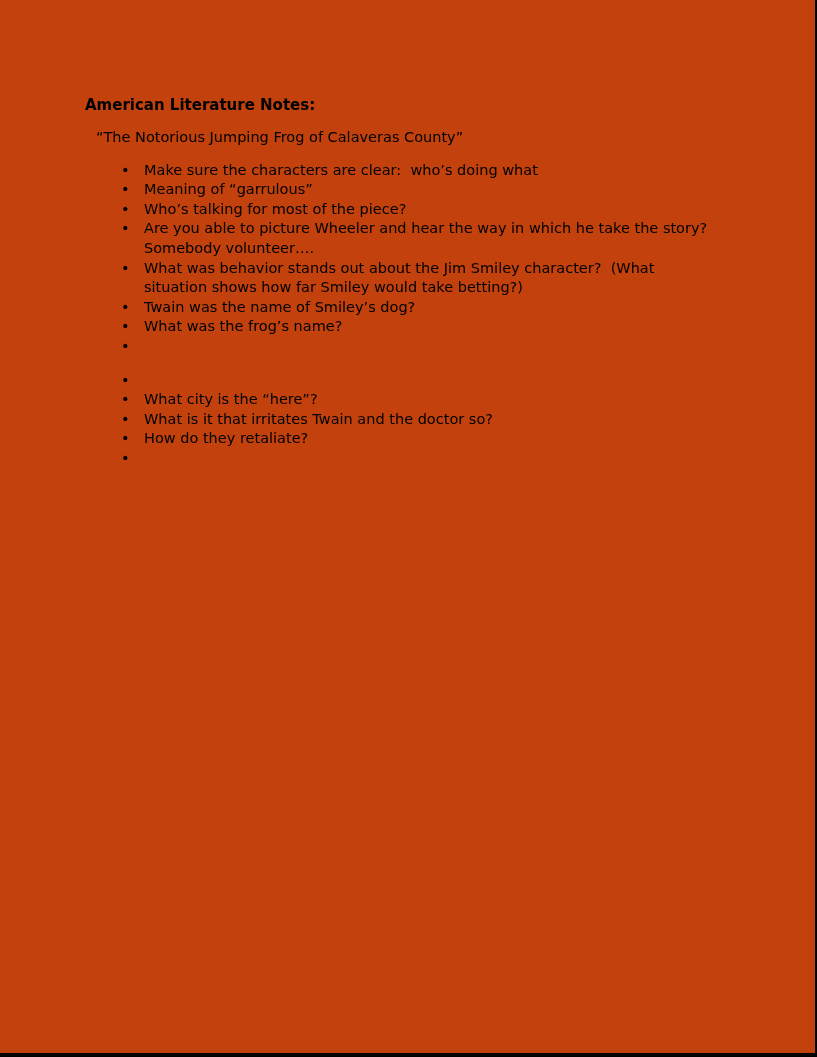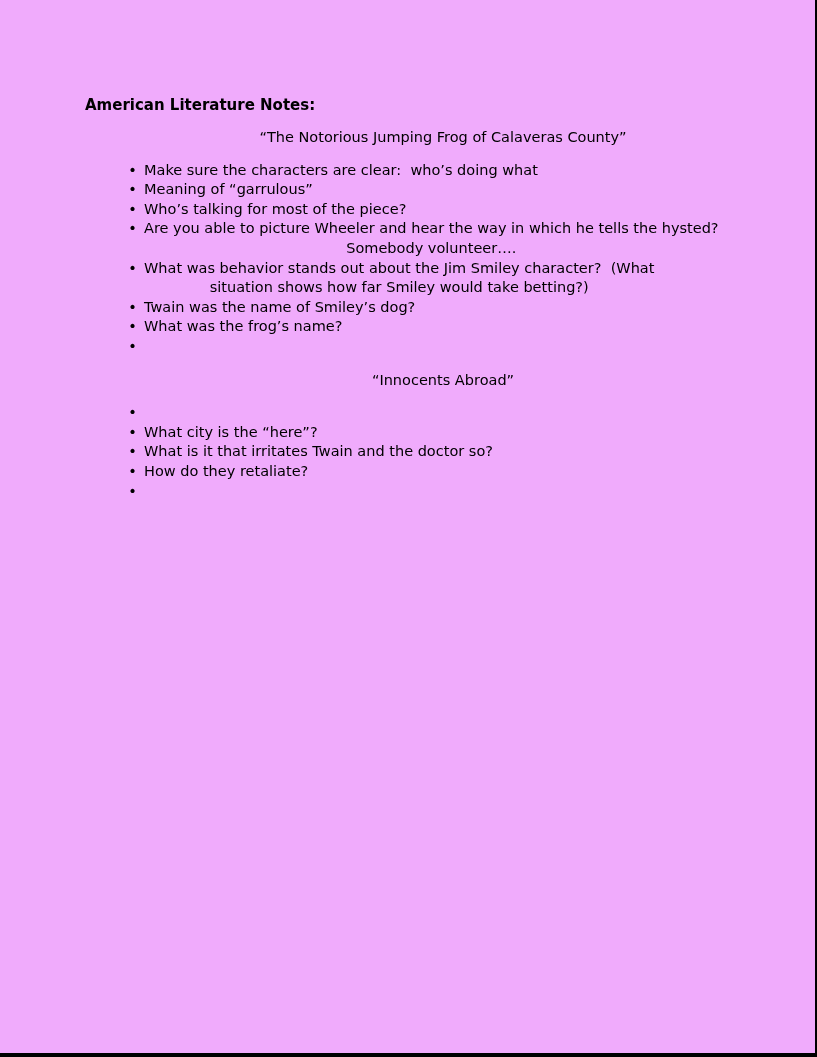--- a/index.html
+++ b/index.html
@@ -5,21 +5,21 @@
   html, body {
     margin: 0;
     padding: 0;
     background: #ffffff;
   }
   .page {
     position: relative;
     width: 817px;
     height: 1057px;
     box-sizing: border-box;
-    background: #f0abfc;
+    background: #c2410c;
     border-right: 2px solid #000000;
     border-bottom: 4px solid #000000;
     padding: 95px 25px 0 85px;
     color: #000000;
     font-family: "DejaVu Sans", sans-serif;
     font-size: 14.5px;
     line-height: 19.6px;
     overflow: hidden;
   }
   .doc-title {
@@ -45,21 +45,21 @@
   .mk {
     flex: none;
     width: 23px;
     line-height: 19.6px;
   }
   .tx {
     white-space: pre-wrap;
     max-width: 650px;
     line-height: 19.6px;
   }
-  section { margin: 0; text-align: center; }
+  section { margin: 0; }
 </style>
 </head>
 <body>
 
 <div class="page">
 
   <h1 class="doc-title">American Literature Notes:</h1>
 
   <section>
     <p class="sec-heading">“The Notorious Jumping Frog of Calaveras County”</p>
@@ -71,21 +71,21 @@
       <li>
         <span class="mk">•</span>
         <span class="tx">Meaning of “garrulous”</span>
       </li>
       <li>
         <span class="mk">•</span>
         <span class="tx">Who’s talking for most of the piece?</span>
       </li>
       <li>
         <span class="mk">•</span>
-        <span class="tx">Are you able to picture Wheeler and hear the way in which he tells the hysted?
+        <span class="tx">Are you able to picture Wheeler and hear the way in which he take the story?
 Somebody volunteer….</span>
       </li>
       <li>
         <span class="mk">•</span>
         <span class="tx">What was behavior stands out about the Jim Smiley character?  (What
 situation shows how far Smiley would take betting?)</span>
       </li>
       <li>
         <span class="mk">•</span>
         <span class="tx">Twain was the name of Smiley’s dog?</span>
@@ -94,21 +94,20 @@
         <span class="mk">•</span>
         <span class="tx">What was the frog’s name?</span>
       </li>
       <li>
         <span class="mk">•</span>
       </li>
     </ul>
   </section>
 
   <section>
-    <p class="sec-heading">“Innocents Abroad”</p>
     <ul class="bullets">
       <li>
         <span class="mk">•</span>
       </li>
       <li>
         <span class="mk">•</span>
         <span class="tx">What city is the “here”?</span>
       </li>
       <li>
         <span class="mk">•</span>

